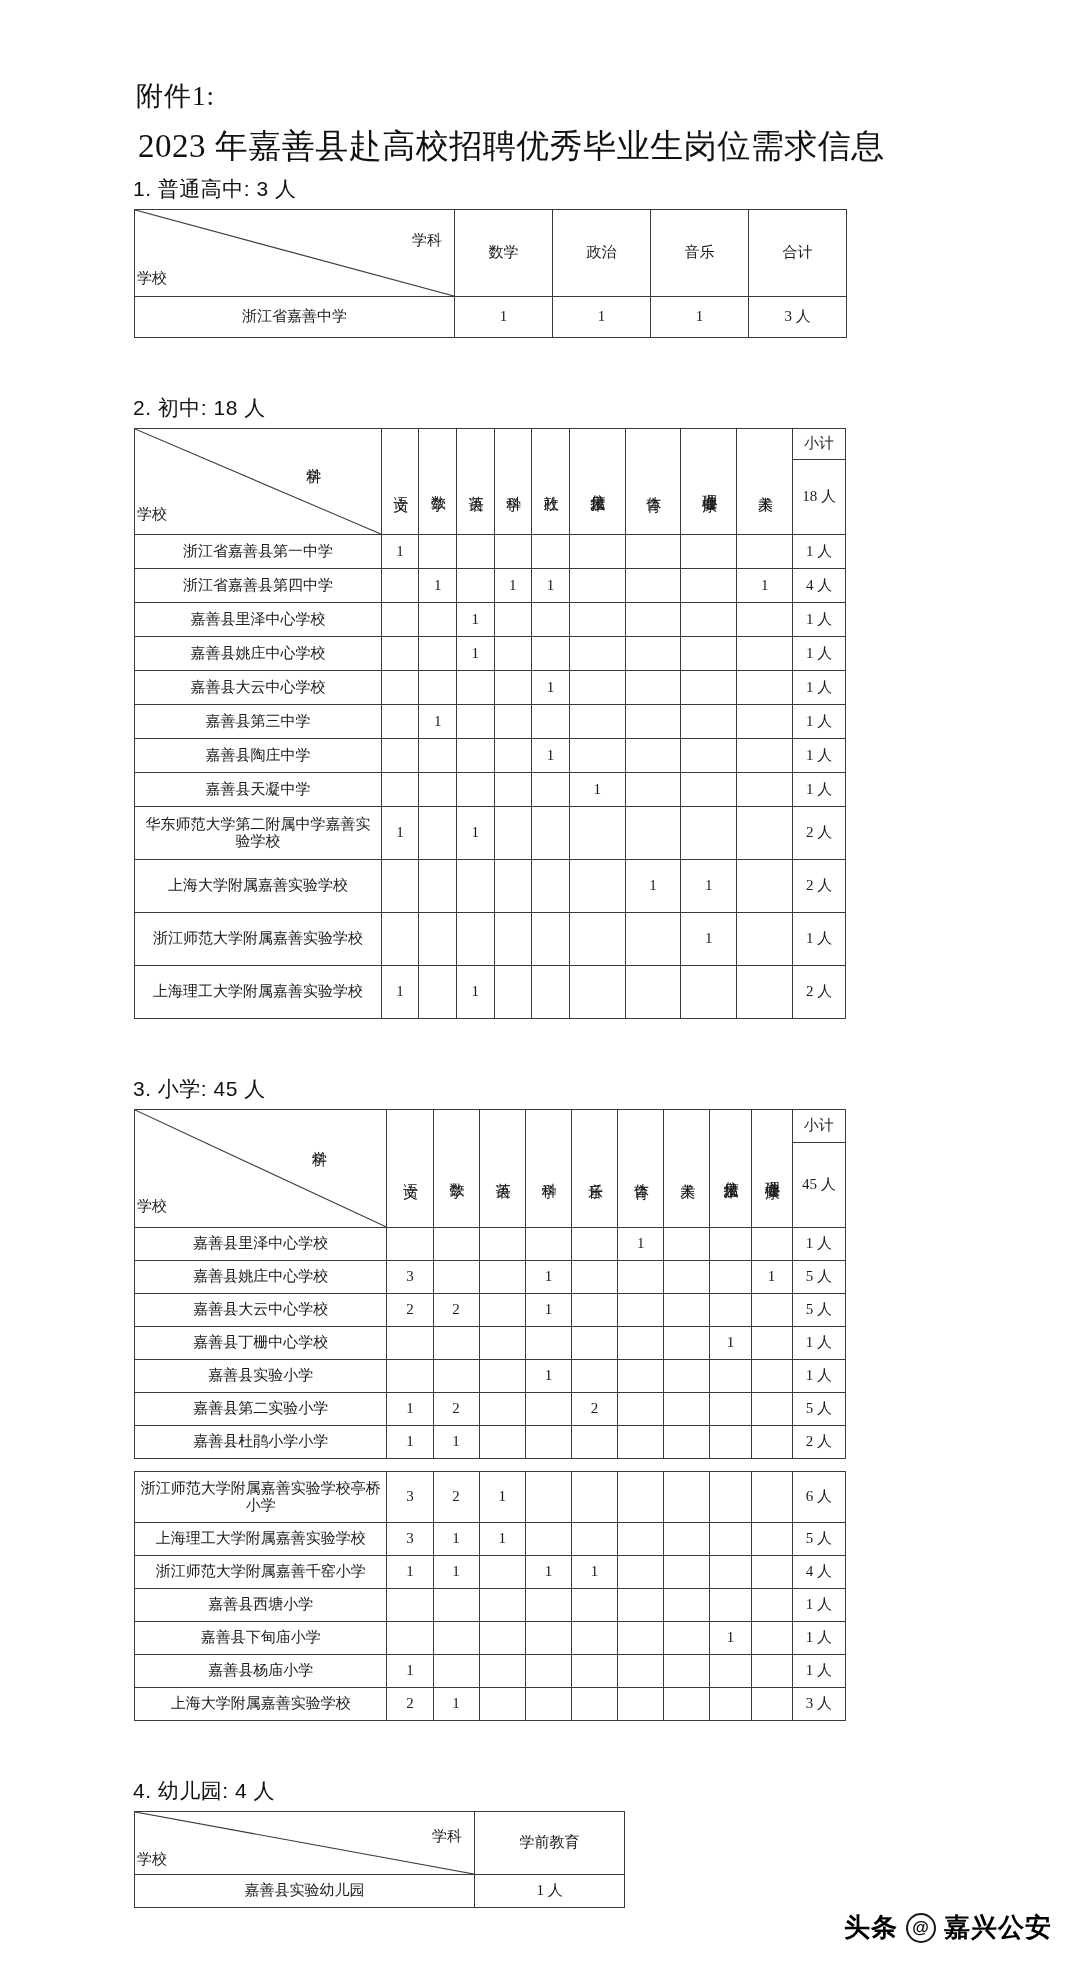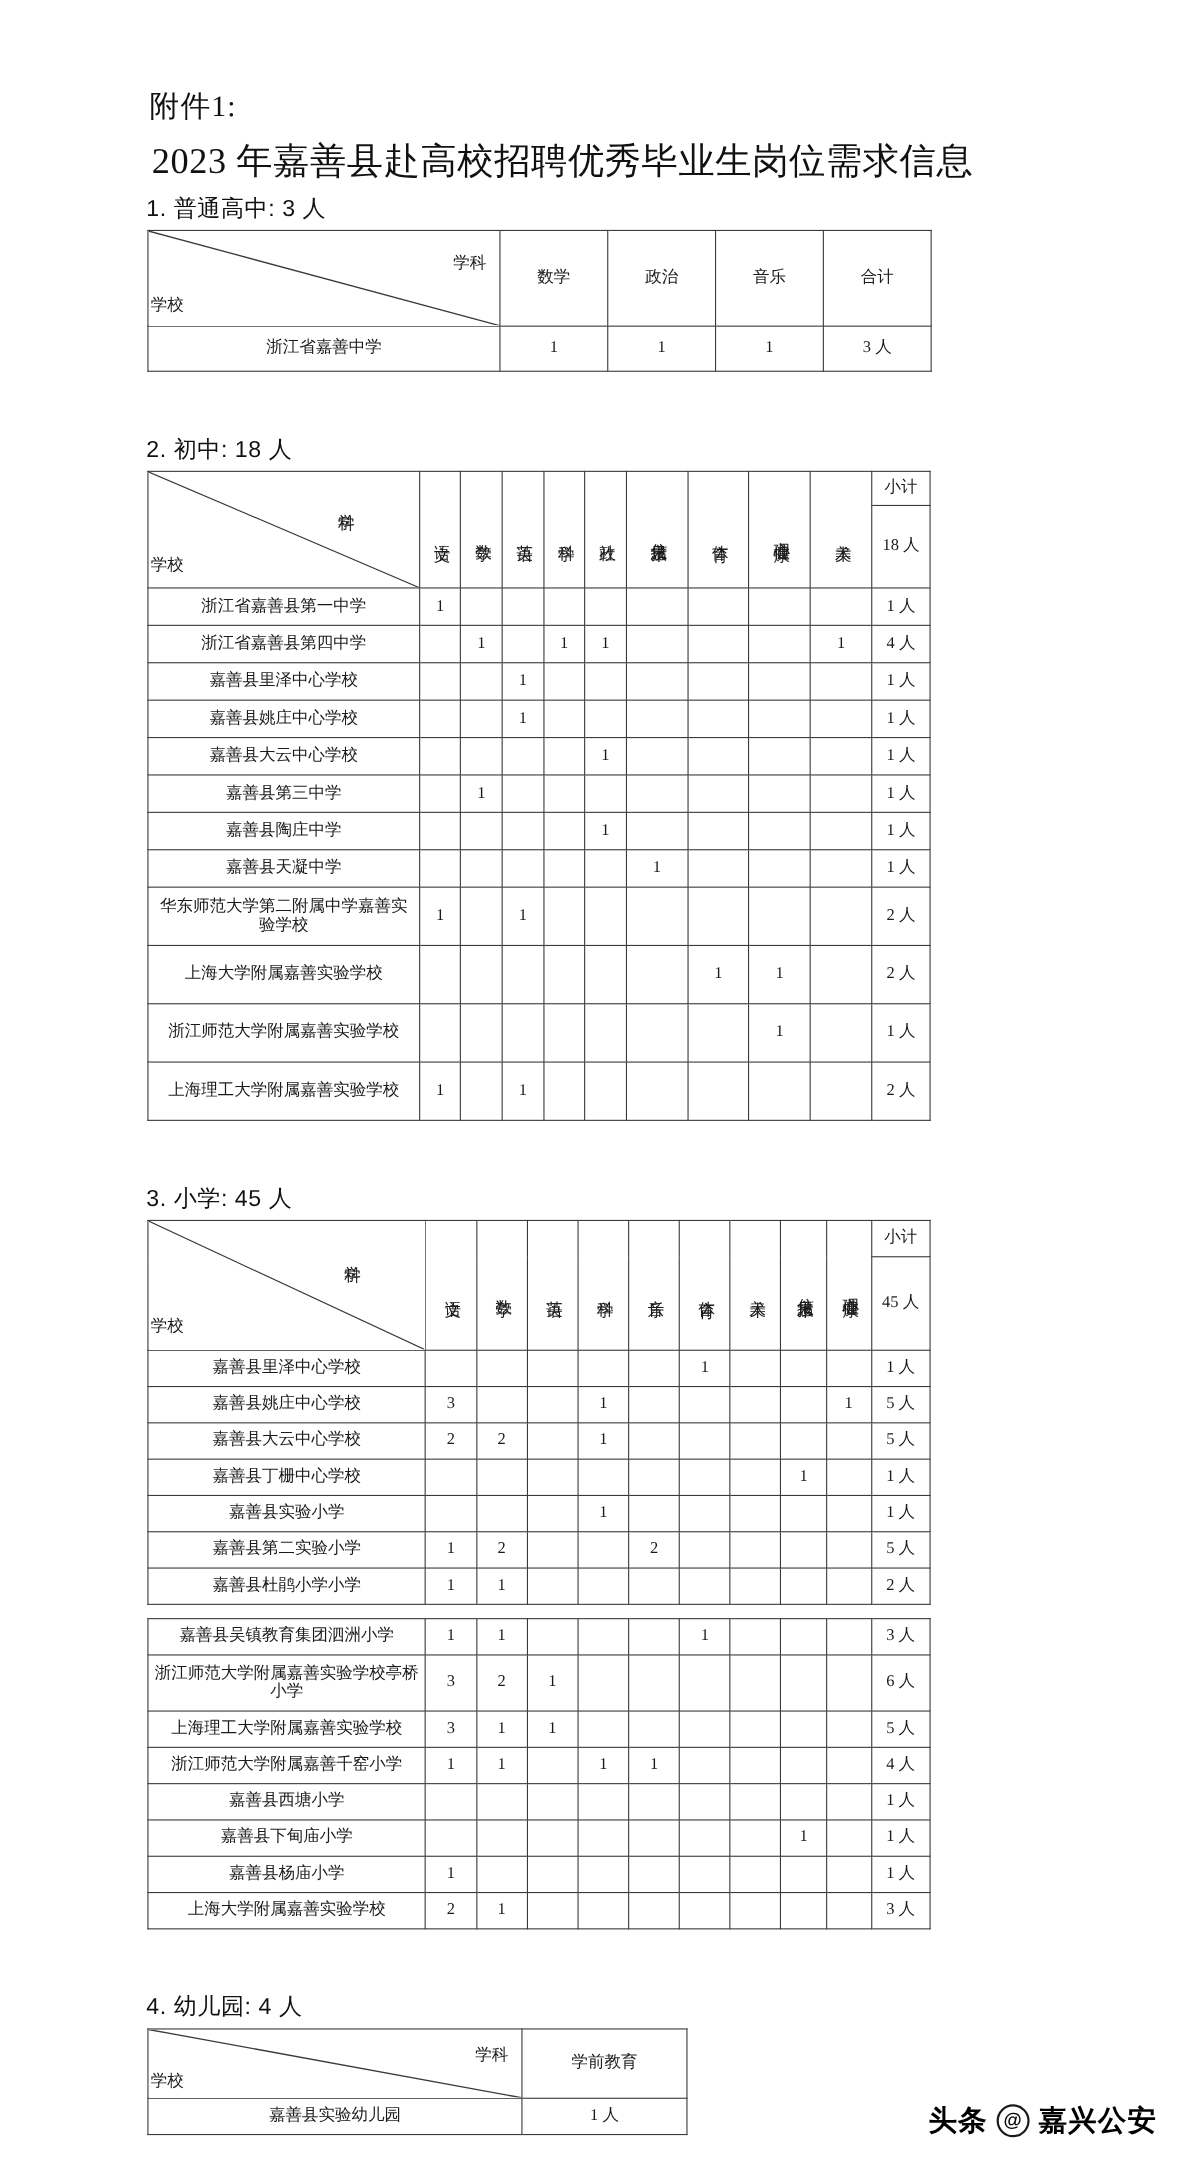--- a/index.html
+++ b/index.html
@@ -587,33 +587,20 @@
               <col class="c-s">
               <col class="c-s">
             <col class="c-s">
               <col class="c-s">
               <col class="c-narrow">
               <col class="c-narrow">
             <col class="c-sum">
           </colgroup>
           <tbody>
               <tr>
-                <td class="school-name">嘉善县吴镇教育集团泗洲小学</td>
-                <td class="num">1</td>
-                <td class="num">1</td>
-                <td class="num"></td>
-                <td class="num"></td>
-                <td class="num"></td>
-                <td class="num">1</td>
-                <td class="num"></td>
-                <td class="num"></td>
-                <td class="num"></td>
-                <td class="num">3 人</td>
-              </tr>
-              <tr>
                 <td class="school-name tall">浙江师范大学附属嘉善实验学校亭桥小学</td>
                 <td class="num tall">3</td>
                 <td class="num tall">2</td>
                 <td class="num tall">1</td>
                 <td class="num tall"></td>
                 <td class="num tall"></td>
                 <td class="num tall"></td>
                 <td class="num tall"></td>
                 <td class="num tall"></td>
                 <td class="num tall"></td>

